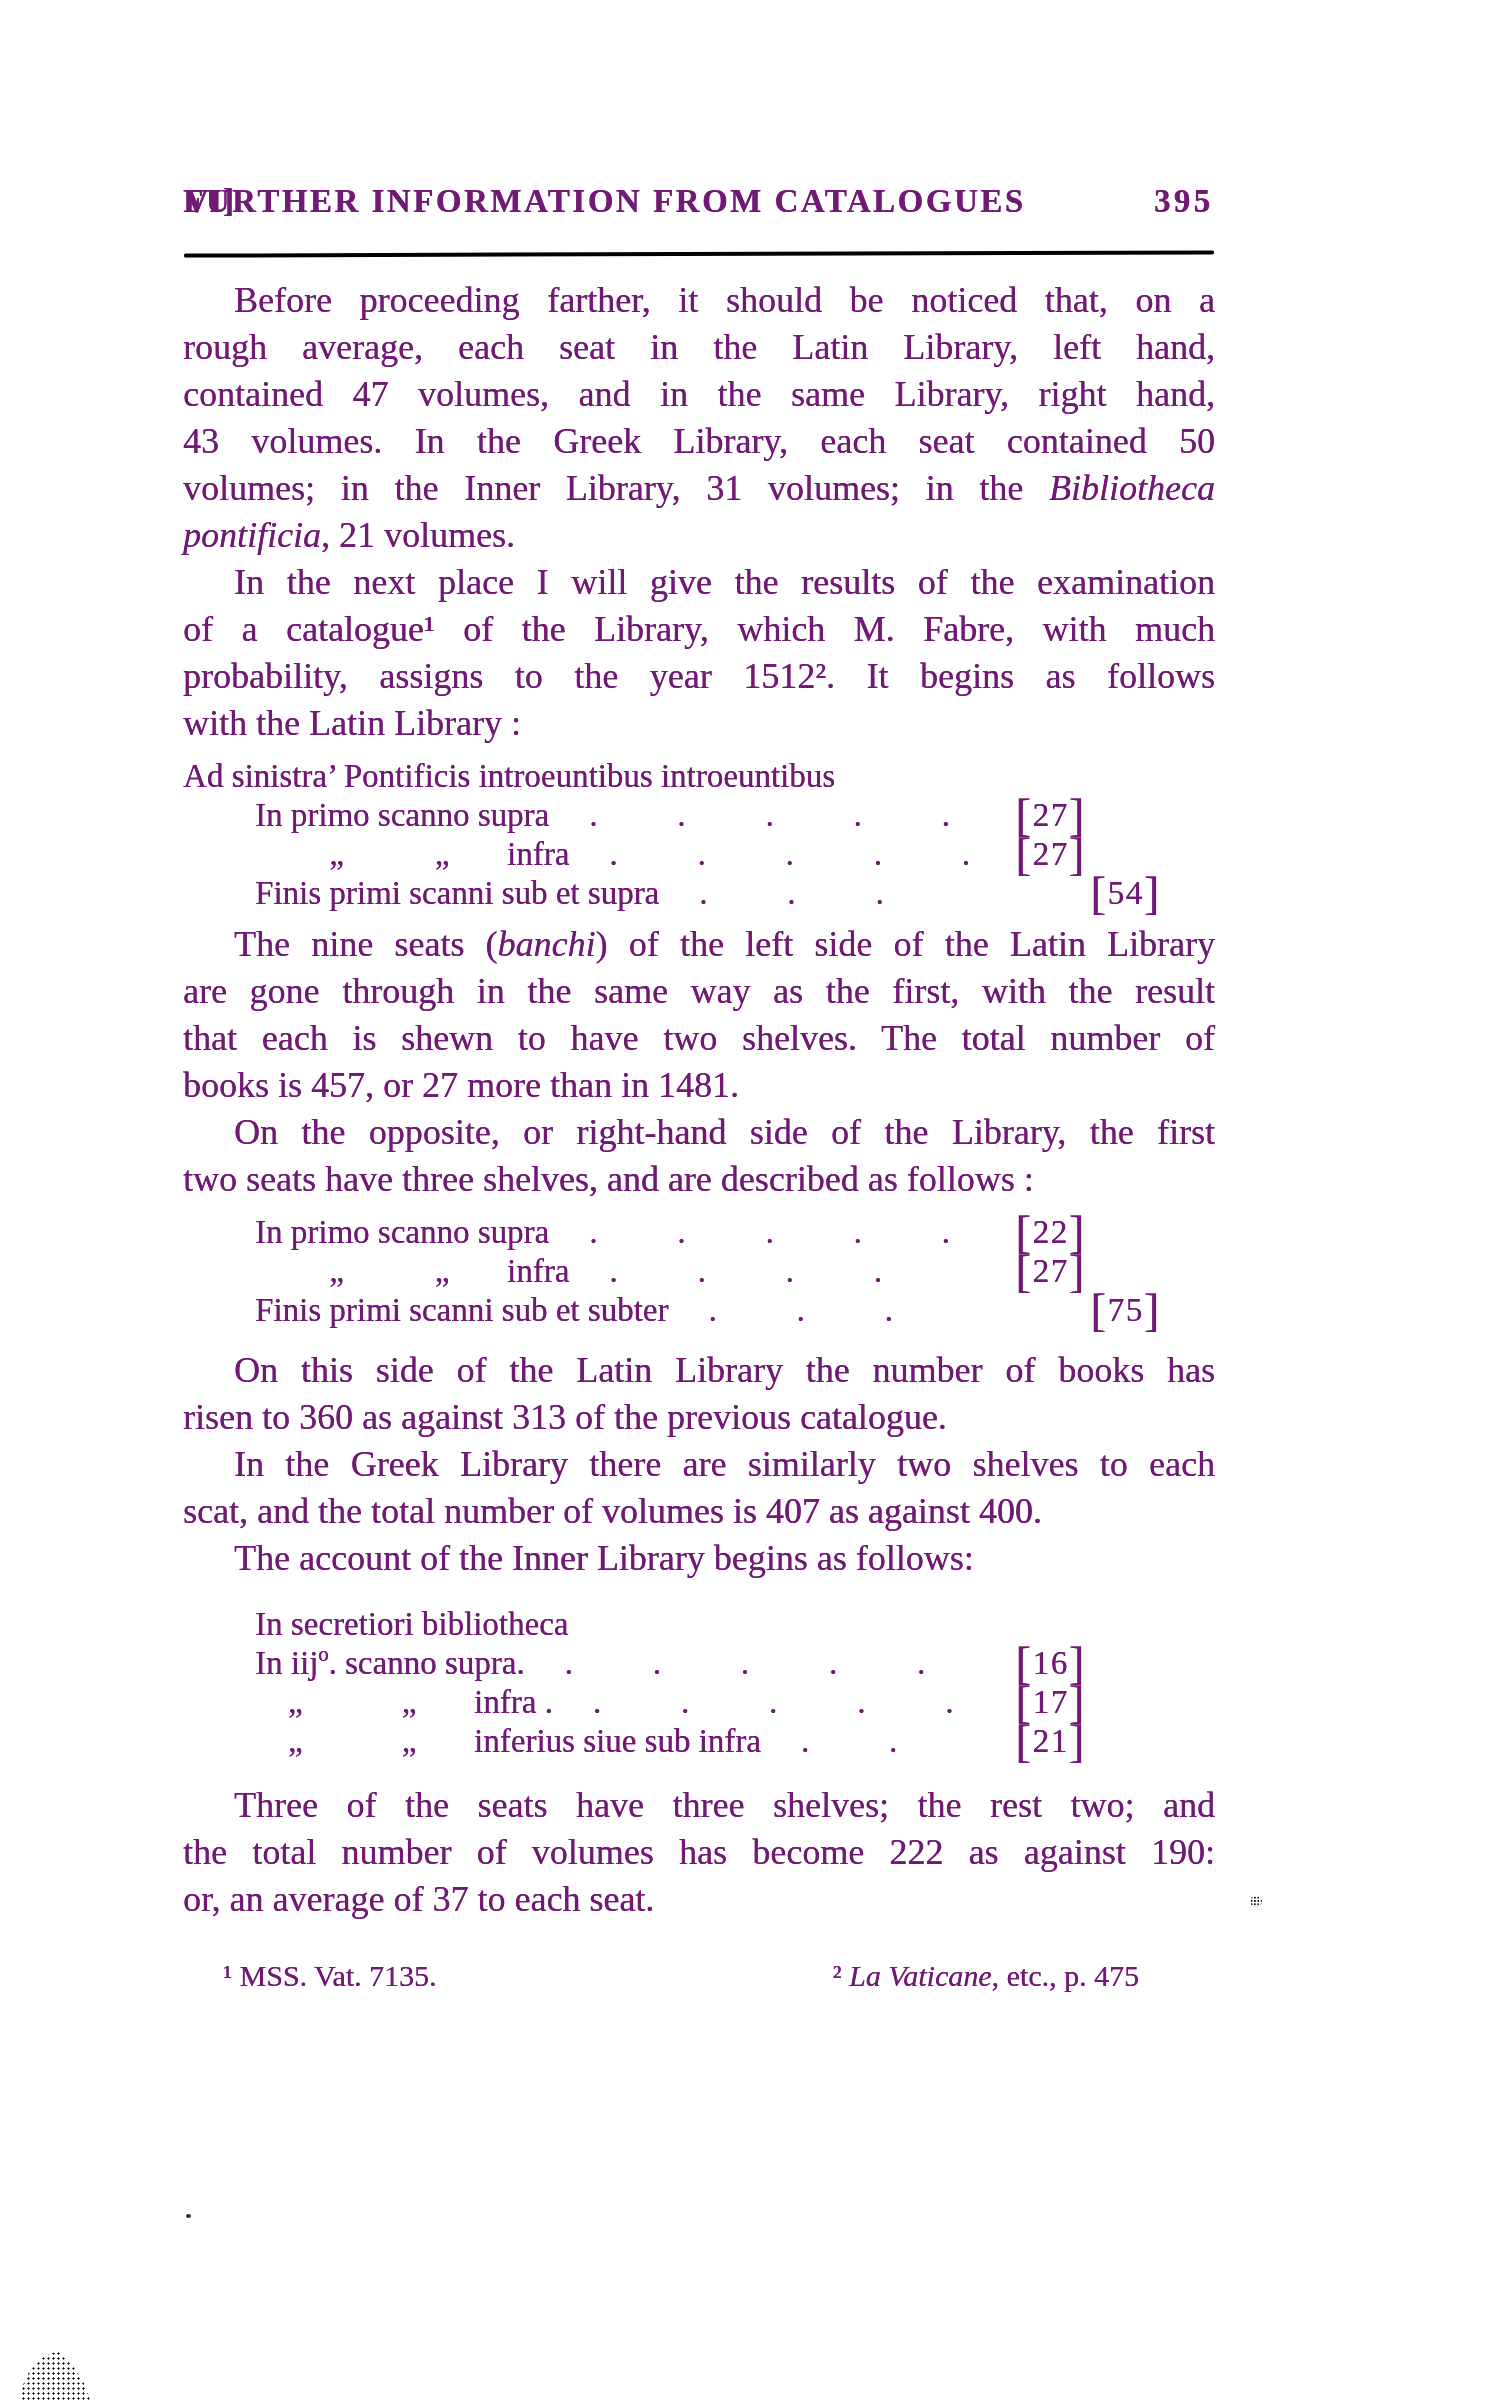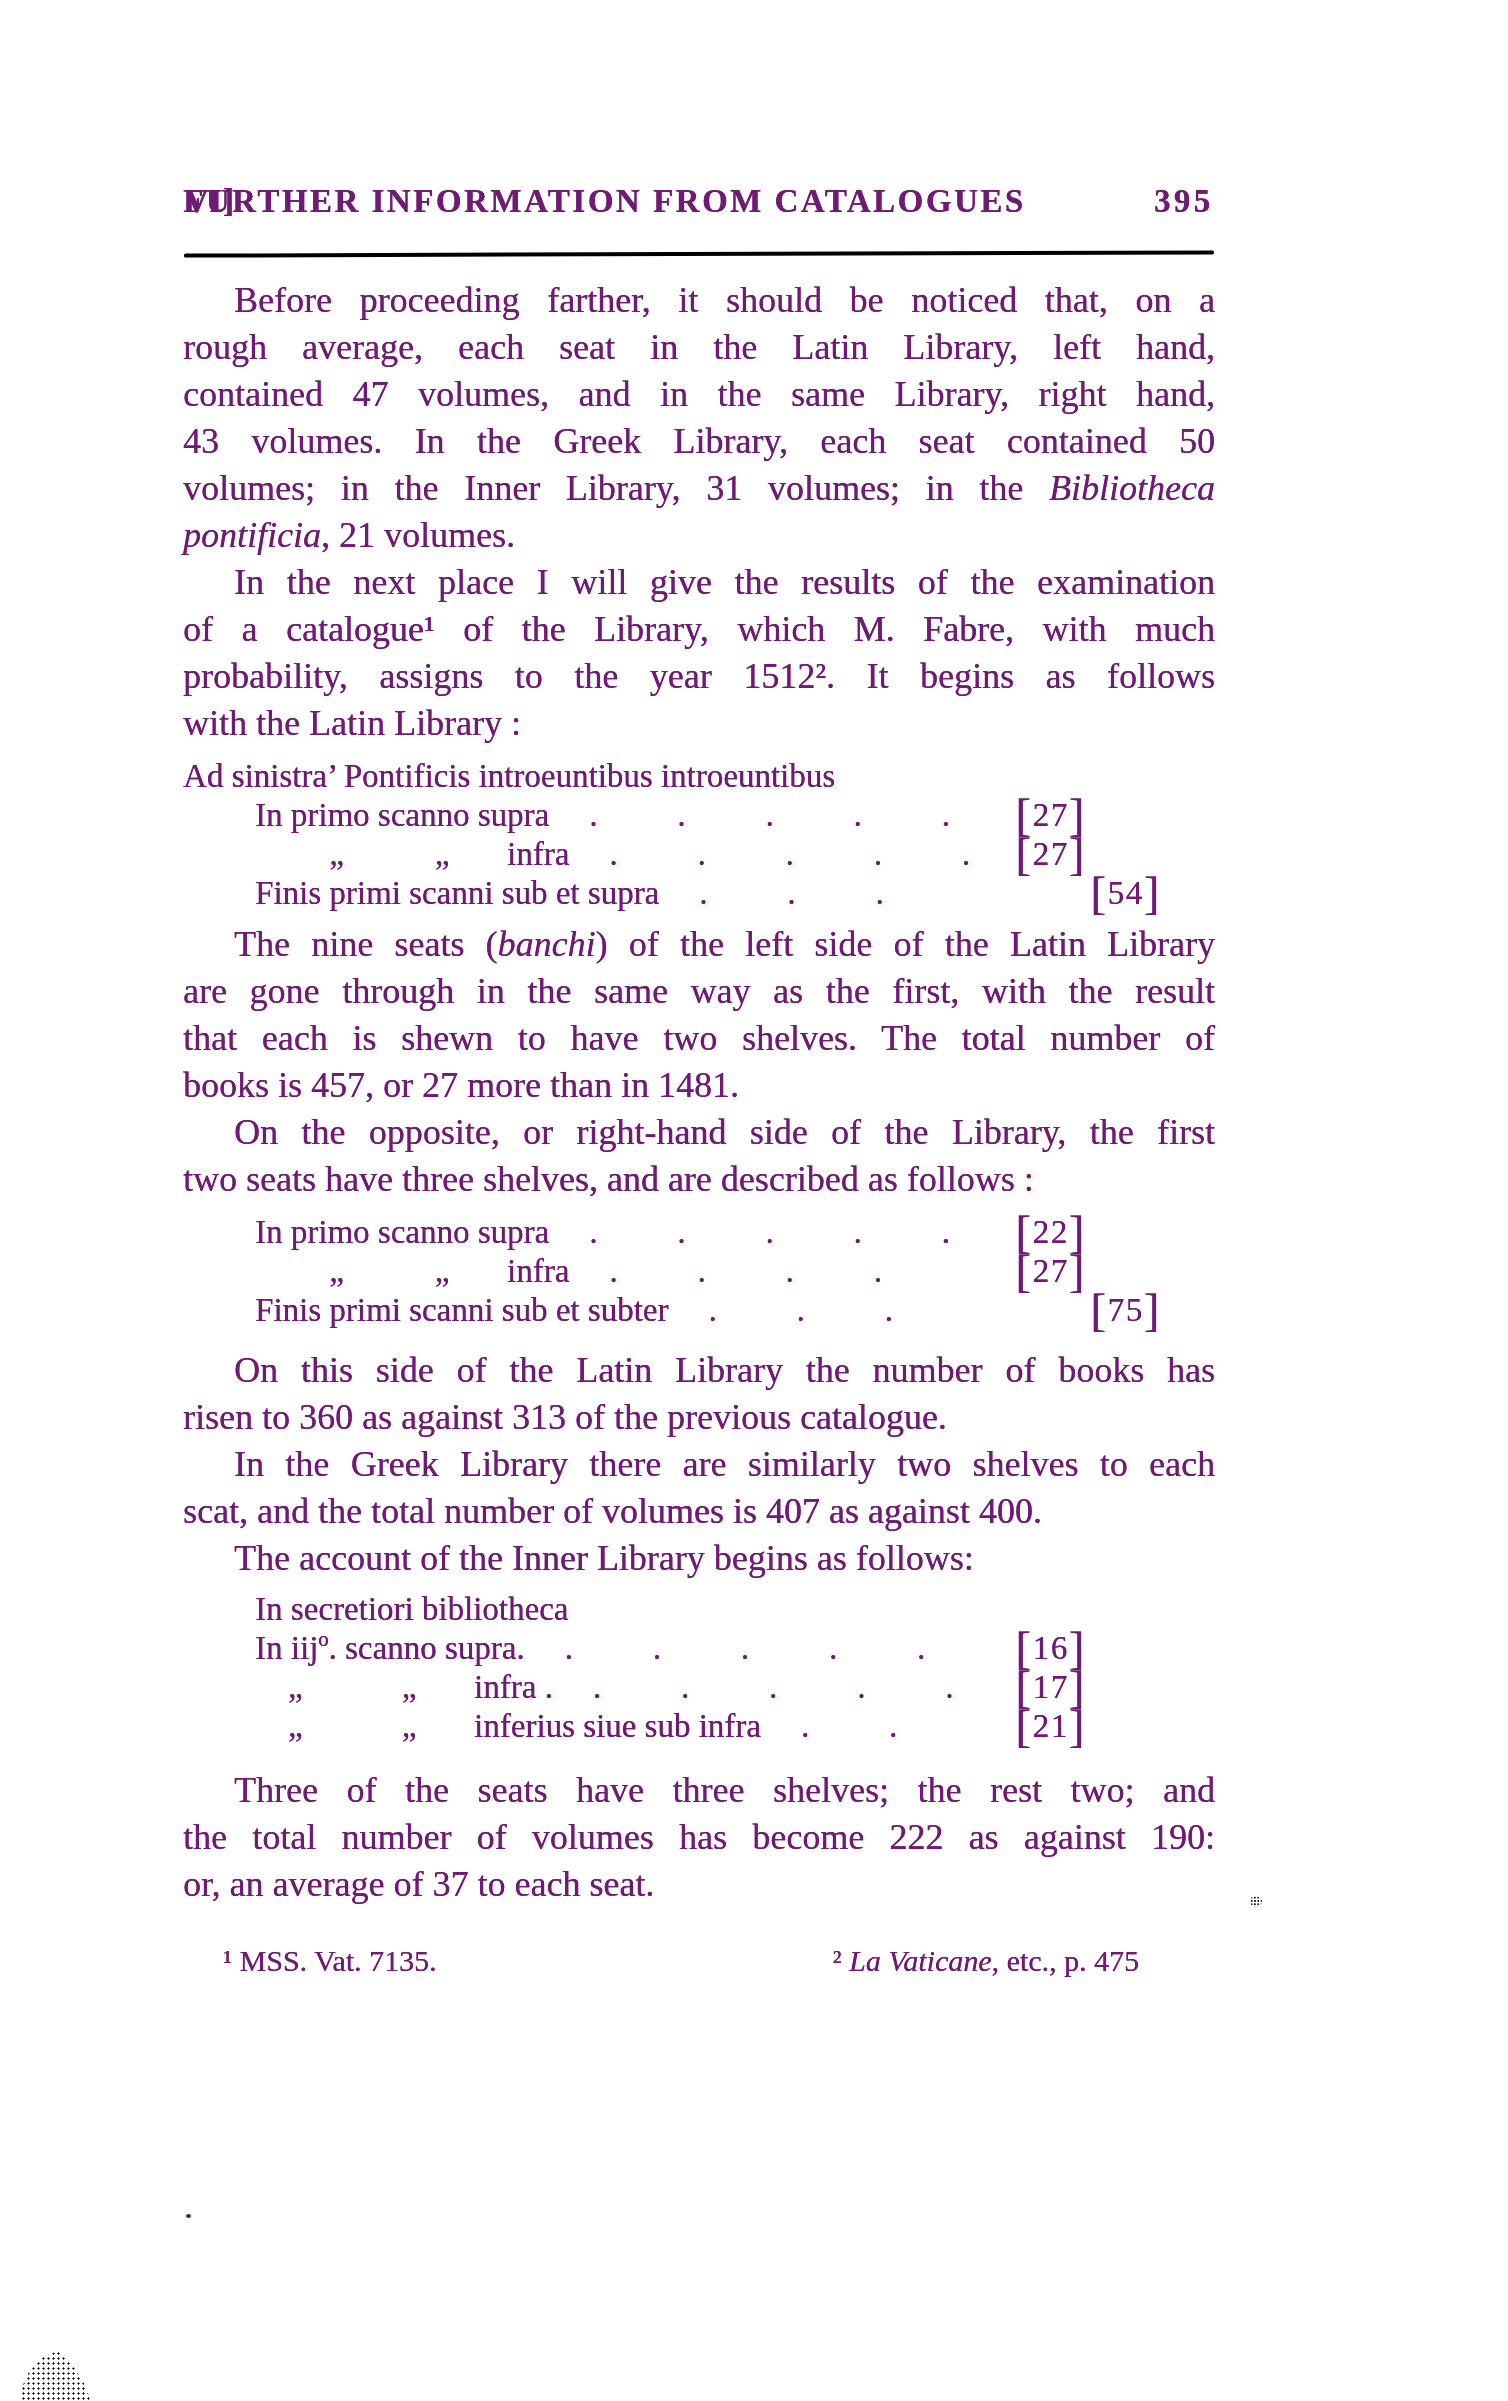--- a/index.html
+++ b/index.html
@@ -26,21 +26,21 @@
   .para { margin:0; }
   .line { display:block; text-align:justify; }
   .line.j { text-align-last:justify; }
   .line.ind { text-indent:51px; }
   .it { font-style:italic; }
 
   
   .cat { font-size:33px; line-height:39px; }
   .cat1 { margin-top:10px; }
   .cat2 { margin-top:10px; }
-  .cat3 { margin-top:8px; }
+  .cat3 { margin-top:23px; }
   .cat-line { display:flex; align-items:baseline; min-height:39px; padding-left:72px; }
   .cat-line.flush { padding-left:0; }
   .cat-label { white-space:pre; flex:none; }
   .cat-dots { flex:1 1 auto; white-space:pre; word-spacing:70px; padding-left:40px;
               overflow:hidden; letter-spacing:0.8px; }
   .cat-val { flex:none; letter-spacing:1.6px; }
   .bk { font-size:1.42em; line-height:0; vertical-align:-0.10em; }
   .sp-reg { flex:none; width:129px; }
   .sp-tot { flex:none; width:54px; }
 

